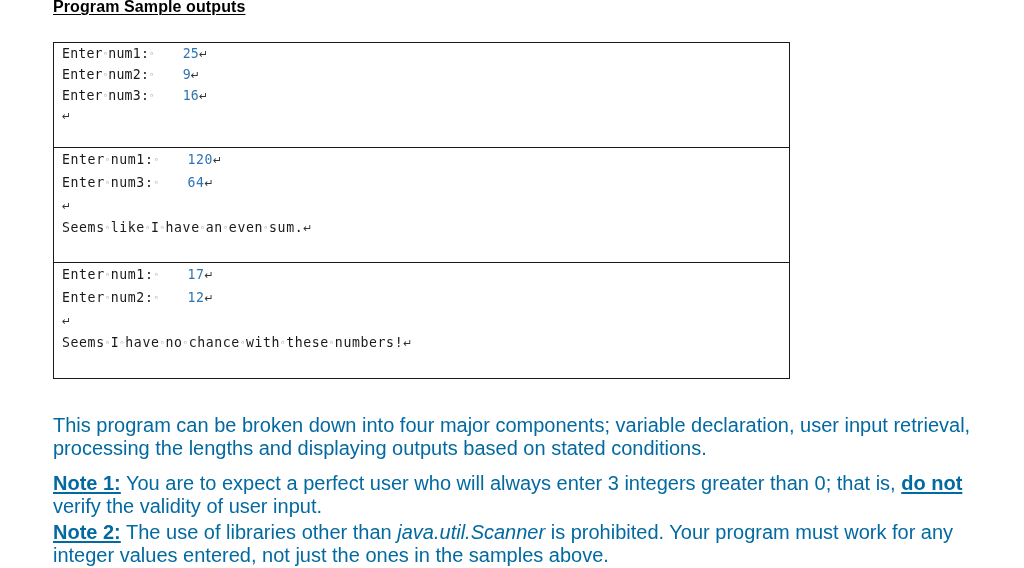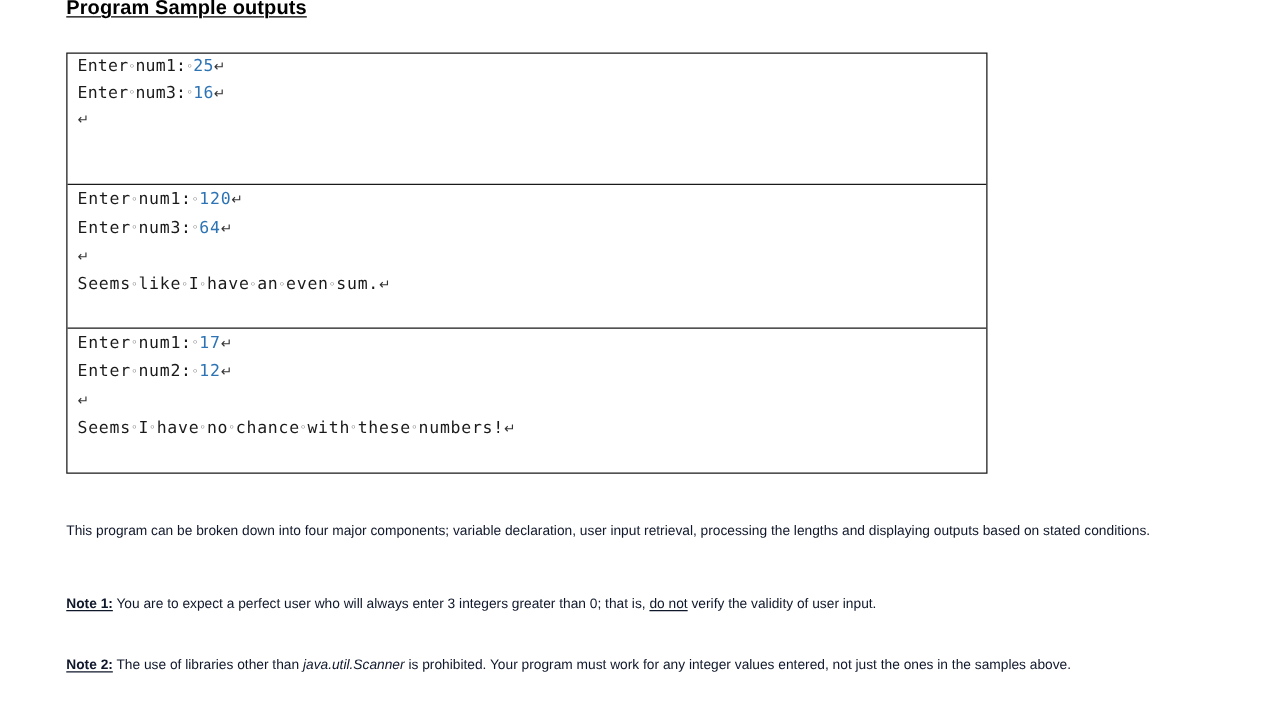--- a/index.html
+++ b/index.html
@@ -67,61 +67,63 @@
     .line {
       white-space: pre;
     }
     .dot {
       color: #555555;
       font-size: 9px;
       vertical-align: 1px;
     }
     .val {
       color: #2e74b5;
+      margin-left: 28px;
     }
     .ret {
       color: #333333;
       font-size: 11px;
       font-family: "DejaVu Sans", sans-serif;
     }
     .para {
       position: absolute;
       left: 53px;
       width: 940px;
-      font-size: 11px;
+      font-size: 20px;
       line-height: 23px;
-      color: #0f172a;
+      color: #0369a1;
     }
     .para-1 { top: 414px; }
     .para-2 { top: 472px; }
     .para-3 { top: 521px; }
     .note-label {
       font-weight: bold;
       text-decoration: underline;
       text-underline-offset: 2px;
     }
     .bold-u {
-      font-weight: normal;
+      font-weight: bold;
       text-decoration: underline;
       text-underline-offset: 2px;
       text-align: center;
     }
     .ital {
       font-style: italic;
     }
   </style>
 </head>
 <body>
 
 <div class="page-title">Program Sample outputs</div>
 
 <div class="sample-table">
 
   <div class="sample-block block-1">
     <div class="line"><span>Enter</span><span class="dot">◦</span><span>num1:</span><span class="dot">◦</span><span class="val">25</span><span class="ret">↵</span></div>
+    <div class="line"><span>Enter</span><span class="dot">◦</span><span>num2:</span><span class="dot">◦</span><span class="val">9</span><span class="ret">↵</span></div>
     <div class="line"><span>Enter</span><span class="dot">◦</span><span>num3:</span><span class="dot">◦</span><span class="val">16</span><span class="ret">↵</span></div>
     <div class="line"><span class="ret">↵</span></div>
   </div>
 
   <div class="sample-block block-2">
     <div class="line"><span>Enter</span><span class="dot">◦</span><span>num1:</span><span class="dot">◦</span><span class="val">120</span><span class="ret">↵</span></div>
     <div class="line"><span>Enter</span><span class="dot">◦</span><span>num3:</span><span class="dot">◦</span><span class="val">64</span><span class="ret">↵</span></div>
     <div class="line"><span class="ret">↵</span></div>
     <div class="line"><span>Seems</span><span class="dot">◦</span><span>like</span><span class="dot">◦</span><span>I</span><span class="dot">◦</span><span>have</span><span class="dot">◦</span><span>an</span><span class="dot">◦</span><span>even</span><span class="dot">◦</span><span>sum.</span><span class="ret">↵</span></div>
   </div>

